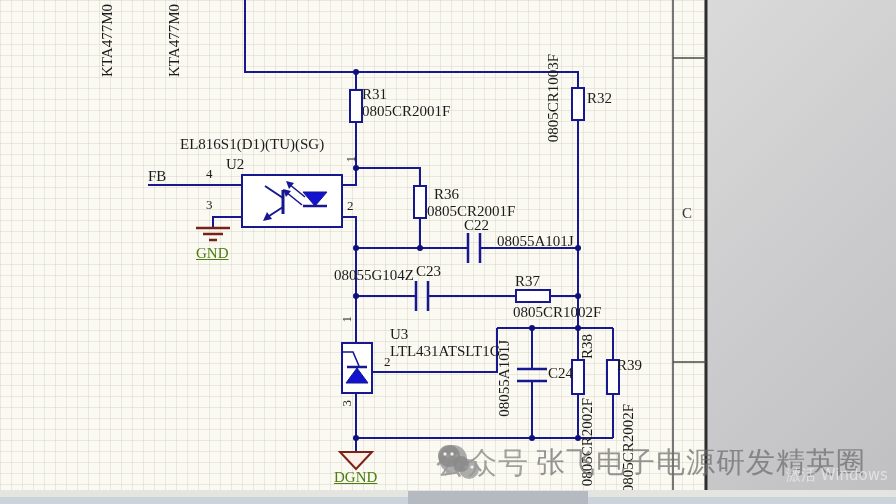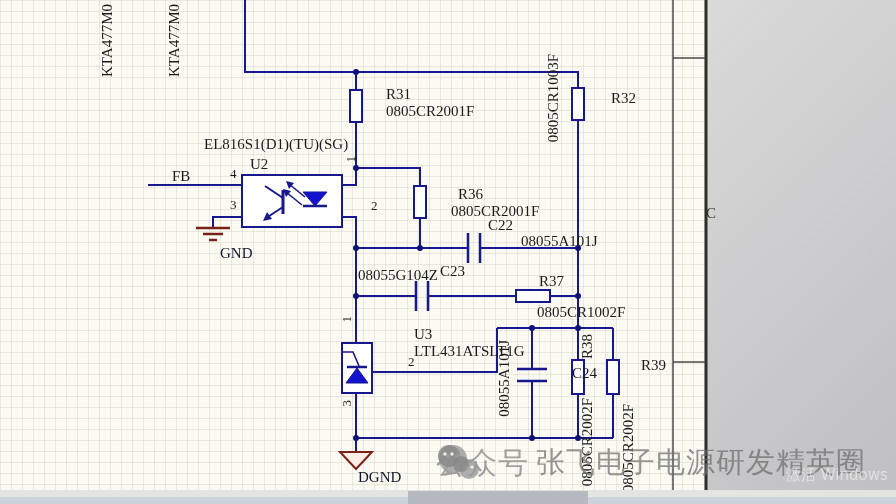--- a/index.html
+++ b/index.html
@@ -19,29 +19,29 @@
   .graybg{
     position:absolute; left:707px; top:0; width:189px; height:492px;
     background:linear-gradient(135deg,#dadada 0%, #cbcbcd 55%, #c0c0c3 100%);
   }
   .strip1{position:absolute; left:0; top:490px; width:896px; height:7px; background:#e4e4e0;}
   .strip2{position:absolute; left:0; top:497px; width:896px; height:7px; background:#ccd3da;}
   .thumb{position:absolute; left:408px; top:491px; width:180px; height:13px; background:#b5bac1;}
   svg{position:absolute; left:0; top:0;}
   .lbl{
     position:absolute; font-family:"Liberation Serif", serif; font-size:15px;
-    color:#1b1b1b; line-height:1.05; white-space:nowrap;padding-left:24px;
+    color:#1b1b1b; line-height:1.05; white-space:nowrap;
   }
   .vlbl{
     position:absolute; font-family:"Liberation Serif", serif; font-size:15px;
     color:#1b1b1b; line-height:1.05; white-space:nowrap;
     writing-mode:vertical-rl; transform:rotate(180deg);
   }
   .pin{font-size:13px;}
-  .maroon{color:#0f172a;}
+  .maroon{color:#4d7c0f;text-decoration:underline;}
   .zone{font-size:15px; color:#333;}
   .wm{
     position:absolute; left:428px; top:443px; height:48px;
     display:flex; align-items:flex-start; gap:7px;
     color:rgba(118,118,118,0.68);
     font-family:"DejaVu Sans", sans-serif;
     font-size:30px; letter-spacing:1px; white-space:nowrap;
     pointer-events:none;
     margin-left:8px;
   }

